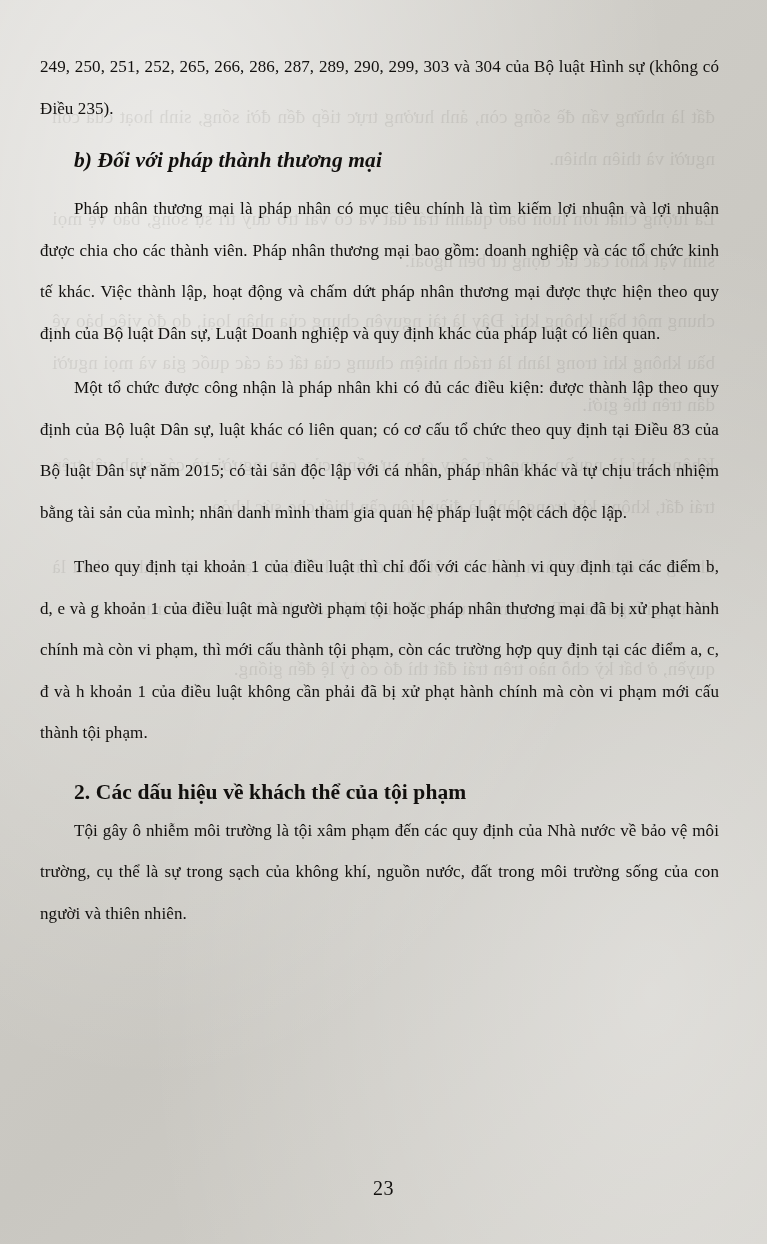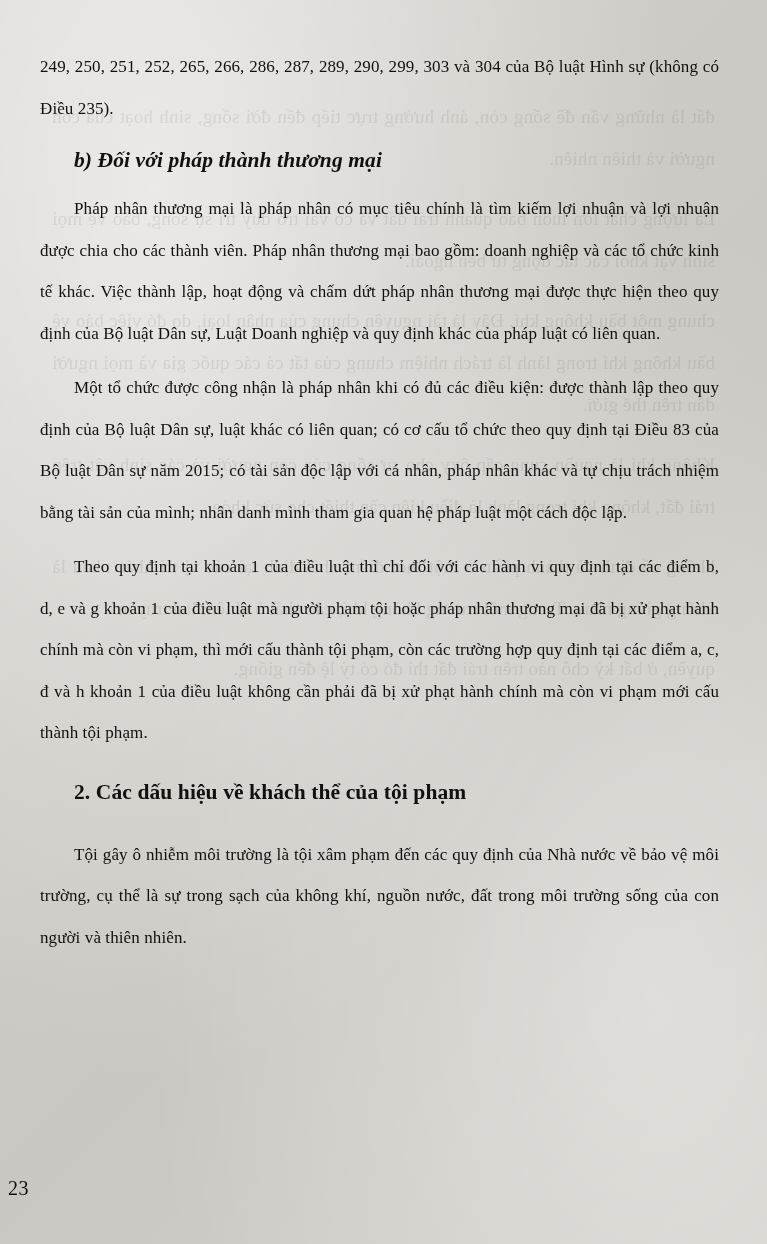--- a/index.html
+++ b/index.html
@@ -62,33 +62,33 @@
   h3.sub {
     margin: 13px 0 10px 0;
     font-size: 21.5px;
     line-height: 36px;
     font-weight: bold;
     font-style: italic;
     text-indent: 34px;
     letter-spacing: 0.1px;
   }
   h2.sec {
-    margin: 20px 0 24px 0;
+    margin: 20px 0 0 0;
     font-size: 21.5px;
     line-height: 36px;
     font-weight: bold;
     text-indent: 34px;
     letter-spacing: 0.1px;
   }
   .folio {
     position: absolute;
-    left: 8px;
+    left: 0;
     right: 0;
     bottom: 44px;
-    text-align: left;
+    text-align: center;
     font-size: 20px;
     letter-spacing: 0.5px;
   }
 </style>
 </head>
 <body>
 
 <div class="page">
 
   <div class="bleed">

